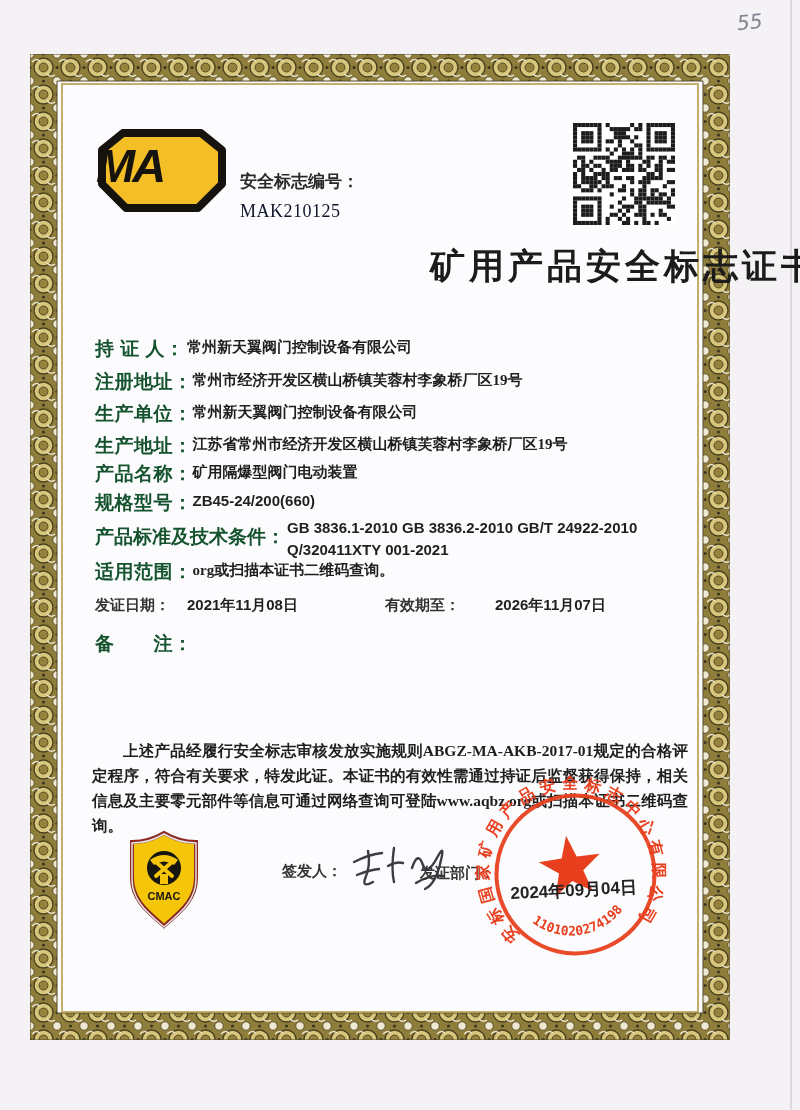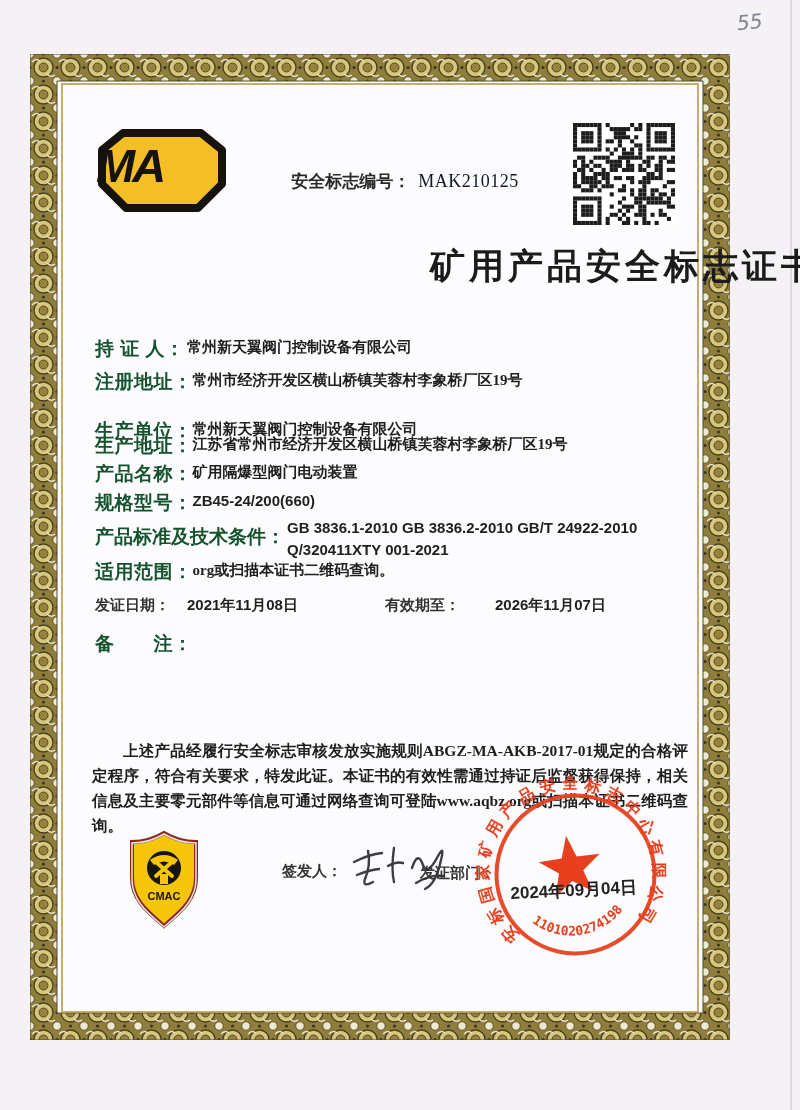--- a/index.html
+++ b/index.html
@@ -23,21 +23,21 @@
   
   .ma-logo{position:absolute;left:96px;top:126px;width:132px;height:90px;}
   .ma-text{
     position:absolute;left:0;top:14px;width:100%;text-align:left;
     font-weight:900;font-style:italic;font-size:47px;line-height:52px;
     letter-spacing:-3px;color:#16130e;font-family:"Liberation Sans",sans-serif;
   }
 
   .markno{
     position:absolute;left:240px;top:170px;width:330px;
-    display:flex;align-items:baseline;justify-content:center;gap:8px;
+    display:flex;align-items:baseline;justify-content:center;gap:8px;flex-direction:column;
   }
   .markno .lbl{font-size:17px;font-weight:700;color:#2a2a2a;}
   .markno .val{font-size:18px;color:#0f172a;font-family:Liberation Serif, serif;letter-spacing:.5px;}
 
   .qr{position:absolute;left:573px;top:123px;width:102px;height:102px;background:#fff;}
 
   .cert-title{
     position:absolute;left:0;top:243px;width:800px;text-align:right;
     font-size:35px;font-weight:900;color:#1b1b1b;letter-spacing:4px;
     font-family:"Liberation Sans",sans-serif;
@@ -457,21 +457,21 @@
 <div class="cert-title">矿用产品安全标志证书</div>
 
 <div class="row" style="top:336px">
   <span class="lbl">持 证 人：</span>
   <span class="val">常州新天翼阀门控制设备有限公司</span>
 </div>
 <div class="row" style="top:369px">
   <span class="lbl">注册地址：</span>
   <span class="val">常州市经济开发区横山桥镇芙蓉村李象桥厂区19号</span>
 </div>
-<div class="row" style="top:418px">
+<div class="row" style="top:401px">
   <span class="lbl">生产单位：</span>
   <span class="val">常州新天翼阀门控制设备有限公司</span>
 </div>
 <div class="row" style="top:433px">
   <span class="lbl">生产地址：</span>
   <span class="val">江苏省常州市经济开发区横山桥镇芙蓉村李象桥厂区19号</span>
 </div>
 <div class="row" style="top:461px">
   <span class="lbl">产品名称：</span>
   <span class="val">矿用隔爆型阀门电动装置</span>

